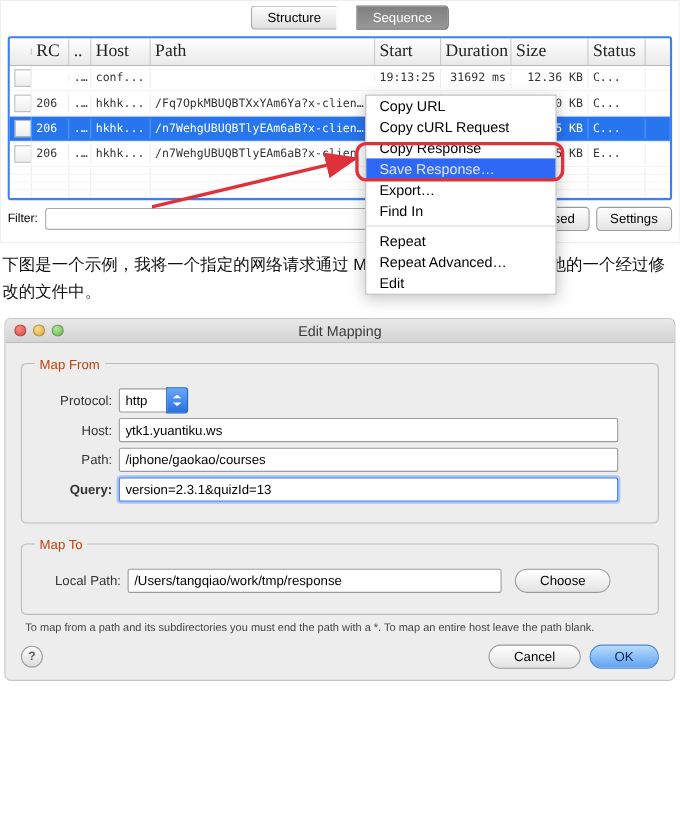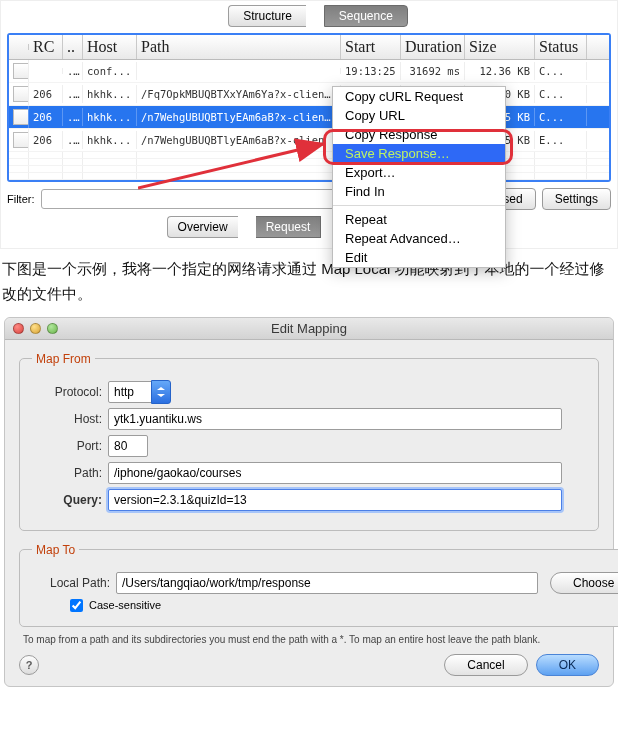--- a/index.html
+++ b/index.html
@@ -105,21 +105,21 @@
       width: 174px;
       background: #fff;
       border: 1px solid #bdbdbd;
       box-shadow: 0 4px 14px rgba(0,0,0,.25);
       font-family: "Lucida Grande", Arial, sans-serif;
       font-size: 13px;
       color: #000;
       z-index: 20;
     }
     .ctx-item { padding: 2px 12px; cursor: pointer; }
-    .ctx-item.hl { background: #2e69f6; color:#bef264; }
+    .ctx-item.hl { background: #2e69f6; color:#e5e5e5; }
     .ctx-sep { height:1px; background:#d9d9d9; margin:4px 0; }
 
     .highlight-box {
       position:absolute;
       top: 129px; left: 323px;
       width: 190px; height: 36px;
       border: 3px solid #e0303a;
       border-radius: 10px;
       z-index: 21;
       pointer-events:none;
@@ -217,21 +217,21 @@
       border: 1px solid #2563c9;
       border-radius: 0 3px 3px 0;
       display:flex;align-items:center;justify-content:center;
     }
     .sel-btn svg{width:8px;height:10px;fill:#fff;}
     .w-sel { width: 62px; }
     .w-host{ width: 454px; }
     .w-port{ width: 40px; }
     .w-path{ width: 454px; }
     .w-query{ width: 454px; border-color:#4b7fe6; box-shadow: 0 0 0 2px #a7c5f9;}
-    .w-local{ width: 422px;}
+    .w-local{ width: 340px;}
 
     .check-row { display:flex; align-items:center; gap:6px; margin-top:4px; margin-left:38px;}
     .note {
       font-size: 10px; color:#444;
       margin: 6px 18px 2px;
       line-height: 1.35;
     }
     .dialog-footer {
       display:flex;
       align-items:center;
@@ -386,31 +386,25 @@
         </div>
     </div>
 
     <div class="filter-row">
       <span>Filter:</span>
       <input type="text" style="">
       <button class="mac-btn">Focussed</button>
       <button class="mac-btn">Settings</button>
     </div>
 
-    <div class="bottom-seg" id="bottom-seg">
-        <div class="seg-btn">Overview</div>
-        <div class="seg-btn active">Request</div>
-        <div class="seg-btn">Response</div>
-        <div class="seg-btn">tes</div>
-      </div>
   </div>
 
   <div class="ctx-menu" id="ctx-menu">
+      <div class="ctx-item">Copy URL</div>
       <div class="ctx-item">Copy cURL Request</div>
-      <div class="ctx-item">Copy URL</div>
       <div class="ctx-item">Copy Response</div>
       <div class="ctx-item hl">Save Response…</div>
       <div class="ctx-item">Export…</div>
       <div class="ctx-item">Find In</div>
       <div class="ctx-sep"></div>
       <div class="ctx-item">Repeat</div>
       <div class="ctx-item">Repeat Advanced…</div>
       <div class="ctx-item">Edit</div>
     </div>
 
@@ -452,24 +446,20 @@
             </svg>
         </span>
       </span>
     </div>
 
     <div class="form-row">
       <label class="k">Host:</label>
       <input class="mac-input w-host" value="ytk1.yuantiku.ws" style="">
     </div>
 
-    <div class="form-row">
-      <label class="k">Port:</label>
-      <input class="mac-input w-port" value="80" style="">
-    </div>
 
     <div class="form-row">
       <label class="k">Path:</label>
       <input class="mac-input w-path" value="/iphone/gaokao/courses" style="">
     </div>
 
     <div class="form-row query">
       <label class="k">Query:</label>
       <input class="mac-input w-query" value="version=2.3.1&amp;quizId=13" style="">
     </div>
@@ -477,24 +467,20 @@
 
   <fieldset>
     <legend>Map To</legend>
 
     <div class="form-row">
       <label class="k" style="width:78px">Local Path:</label>
       <input class="mac-input w-local" value="/Users/tangqiao/work/tmp/response" style="">
       <button class="pill-btn" style="margin-left:6px">Choose</button>
     </div>
 
-    <div class="check-row">
-      <input type="checkbox" checked="" style="">
-      <label>Case-sensitive</label>
-    </div>
   </fieldset>
 
   <div class="note">To map from a path and its subdirectories you must end the path with a *. To map an entire host leave the path blank.</div>
 
   <div class="dialog-footer">
     <div class="help-btn">?</div>
     <div class="spacer"></div>
     <button class="pill-btn">Cancel</button>
     <button class="pill-btn primary">OK</button>
   </div>

